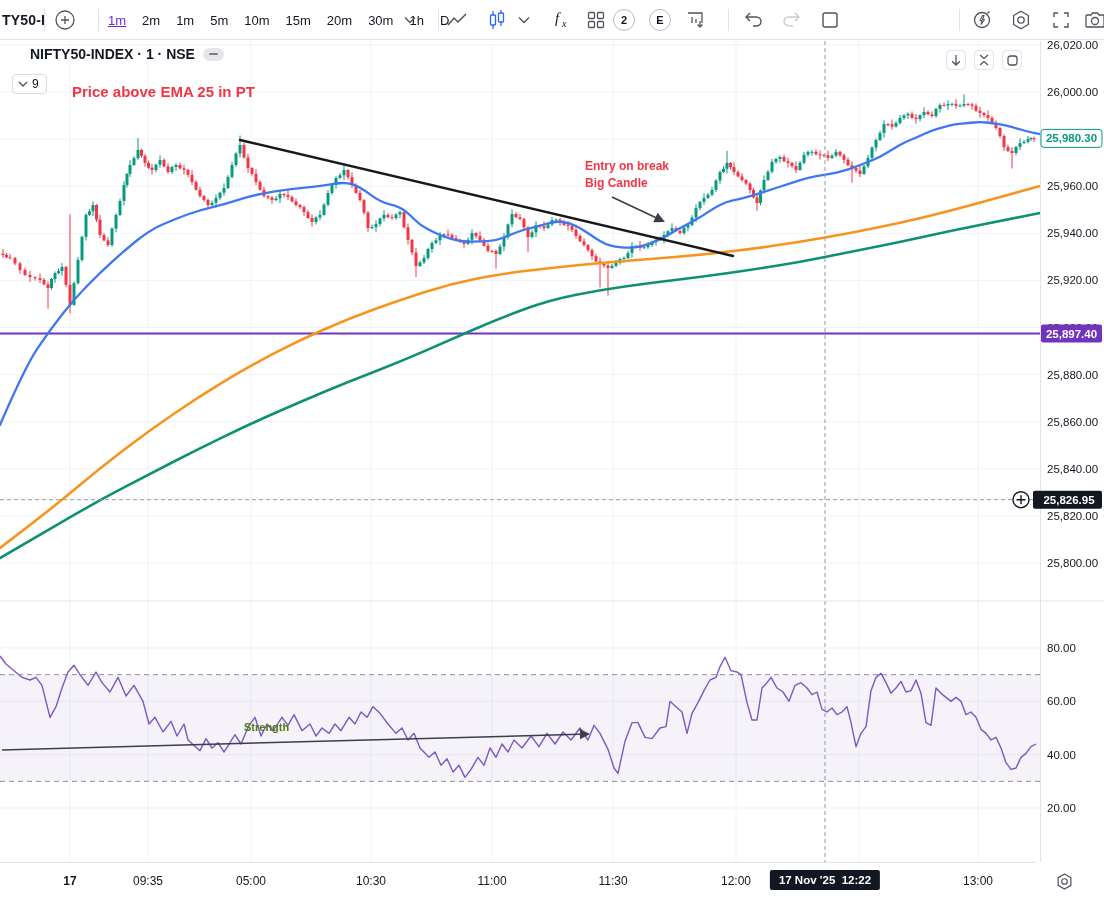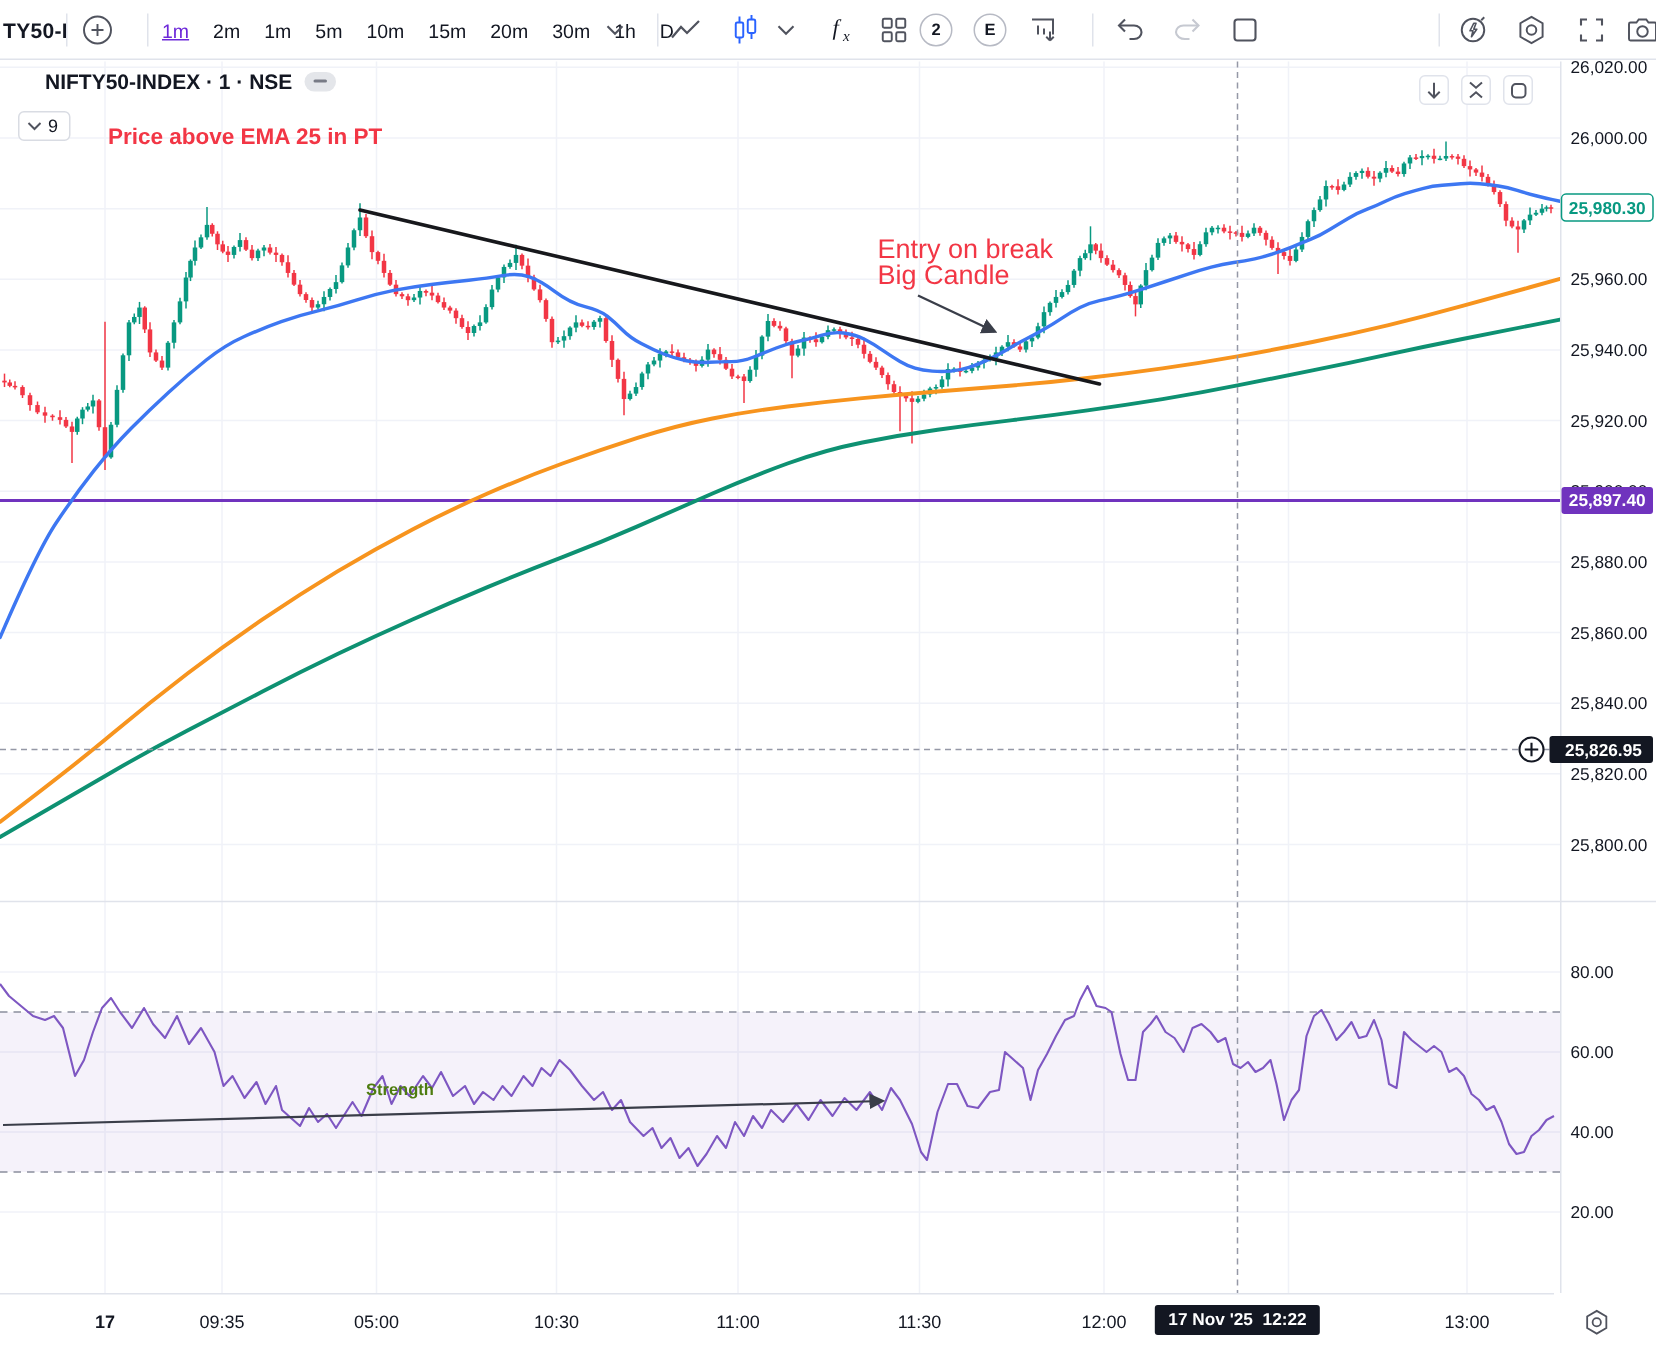--- a/index.html
+++ b/index.html
@@ -24,21 +24,21 @@
   
   #chartsvg{position:absolute;left:0;top:40px;z-index:1;}
   .overlay{position:absolute;z-index:10;}
   #legend{left:30px;top:46px;display:flex;align-items:center;gap:8px;}
   #legend .ltitle{font-size:14px;font-weight:600;color:#131722;}
   .pill{width:21px;height:13px;border-radius:7px;background:#E4E6EA;display:flex;align-items:center;justify-content:center;}
   .pill i{display:block;width:9px;height:2px;background:#787B86;border-radius:1px;}
   #indbox{left:12px;top:74px;display:flex;align-items:center;gap:4px;background:#fff;
           border:1px solid #D9DCE3;border-radius:4px;padding:2px 7px 2px 5px;font-size:12px;color:#131722;}
   #ema-note{left:72px;top:83px;font-size:15px;font-weight:700;color:#F23645;}
-  #entry-note{left:585px;top:158px;font-size:18px;font-weight:400;color:#F23645;line-height:17px;}
+  #entry-note{left:585px;top:158px;font-size:12px;font-weight:700;color:#F23645;line-height:17px;}
   #strength-note{left:244px;top:721px;font-size:11px;font-weight:700;color:#4d7c0f;}
   #panebtns{left:946px;top:50px;display:flex;gap:8px;}
   .pbtn{width:20px;height:20px;border:1px solid #E0E3EB;border-radius:4px;background:#fff;
         display:flex;align-items:center;justify-content:center;padding:0;}
   
   #timeaxis{position:absolute;left:0;top:862px;width:1036px;height:38px;background:#fff;
             border-top:1px solid #E0E3EB;z-index:5;}
   .tlabel{position:absolute;top:11px;transform:translateX(-50%);font-size:12px;color:#131722;}
   .tlabel.bold{font-weight:700;}
   #timebadge{position:absolute;left:825px;top:7px;transform:translateX(-50%);background:#131722;color:#fff;

